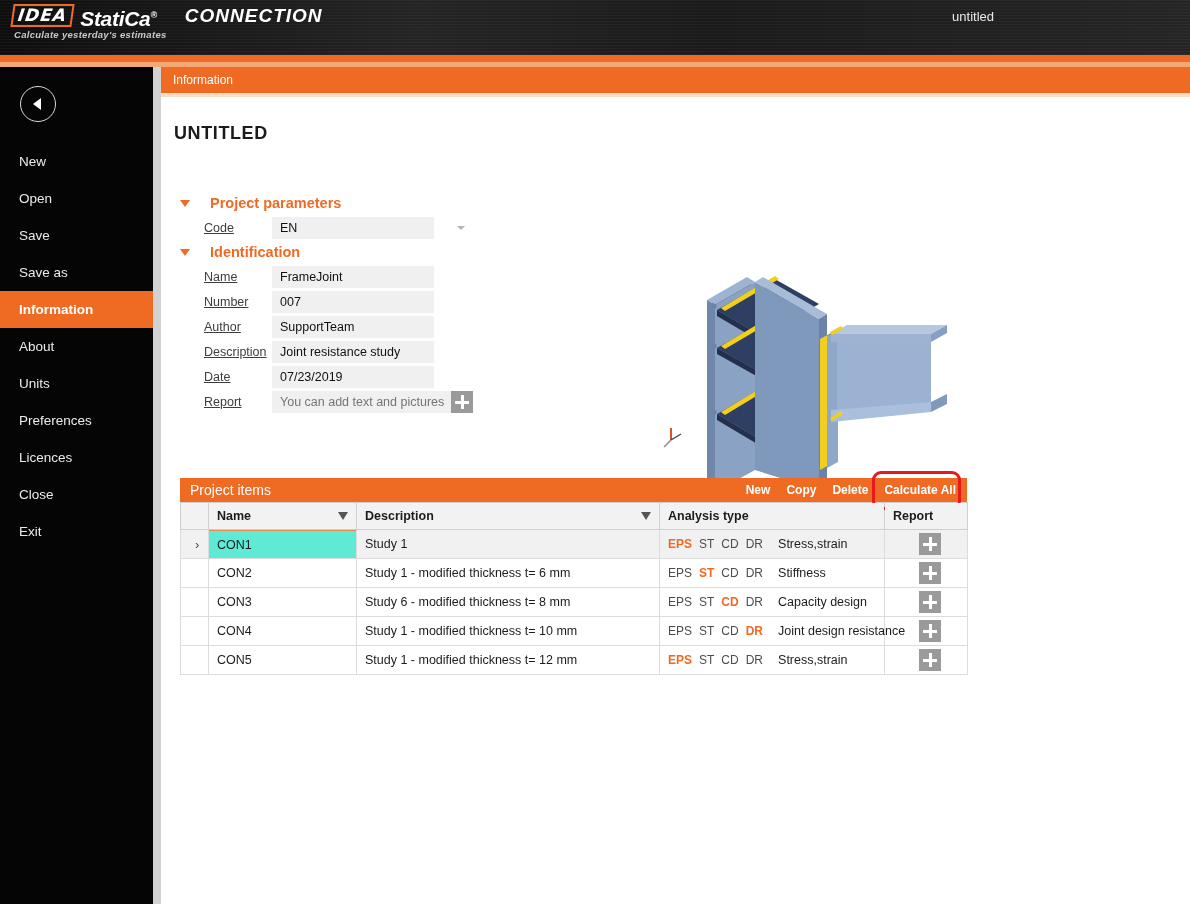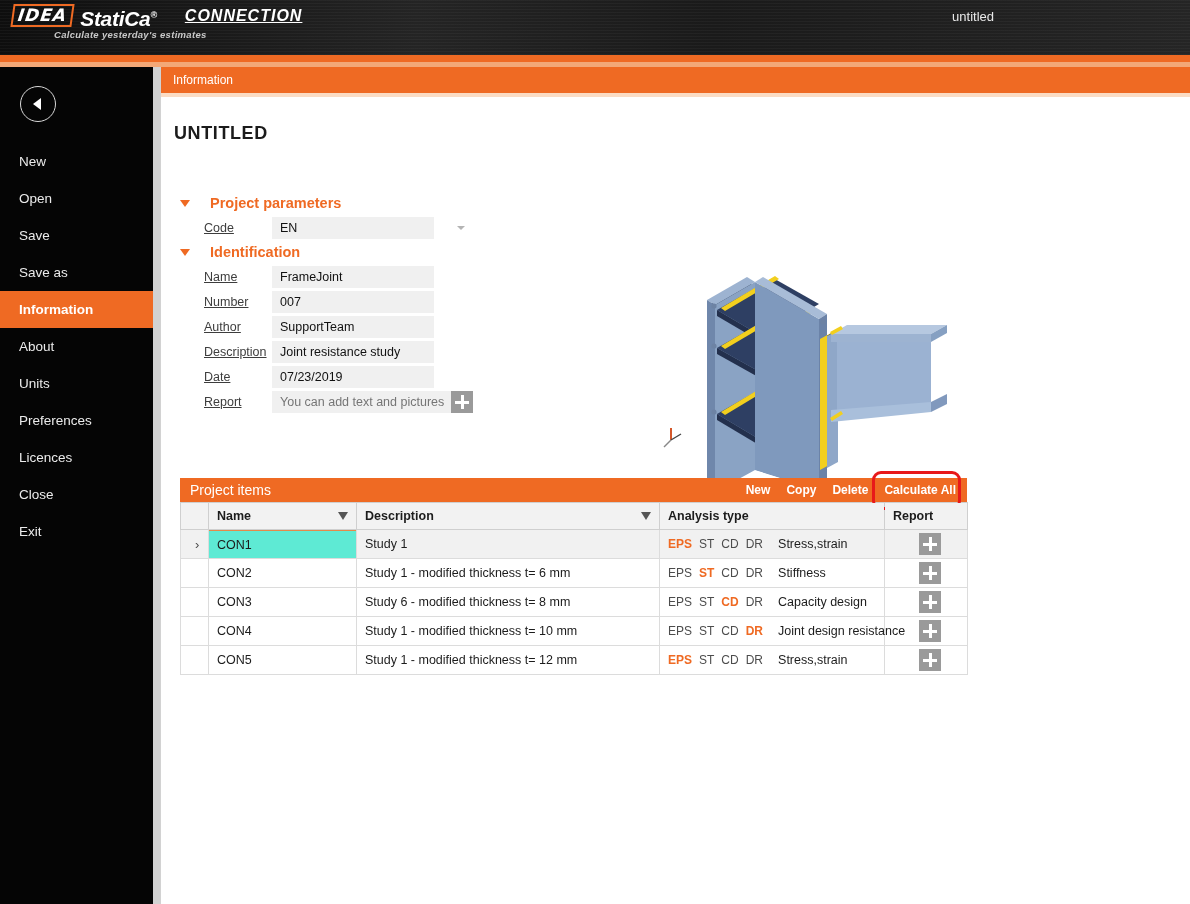--- a/index.html
+++ b/index.html
@@ -25,28 +25,27 @@
     font-size: 17px; letter-spacing: 1px; padding: 0 4px; line-height: 19px;
     font-family: "DejaVu Sans", sans-serif; font-style: italic;
     transform: skewX(-8deg);
   }
   .logo-statica {
     color: #ffffff; font-size: 21px; font-weight: bold; font-style: italic;
     margin-left: 7px; line-height: 22px; letter-spacing: -0.3px;
   }
   .logo-reg { color:#ffffff; font-size: 9px; vertical-align: super; }
   .logo-product {
-    color: #ffffff; font-size: 16px; font-style: italic; font-weight: bold;
-    letter-spacing: 1px; margin-left: 28px; line-height: 23px; text-decoration: underline;
+    color: #ffffff; font-size: 19px; font-style: italic; font-weight: bold;
+    letter-spacing: 1px; margin-left: 28px; line-height: 23px;
   }
   .logo-tagline {
     position: absolute; left: 14px; top: 29px;
     color: #c9c9c9; font-size: 9.5px; font-style: italic; font-weight: bold;
     letter-spacing: 0.3px;
-    margin-left: 40px;
   }
   .window-title {
     position: absolute; right: 196px; top: 9px;
     color: #e8e8e8; font-size: 13px;
   }
   .header-accent {
     position: absolute; top: 55px; left: 0; width: 1190px; height: 7px;
     background: #ef6a23;
   }
   .header-accent2 {

